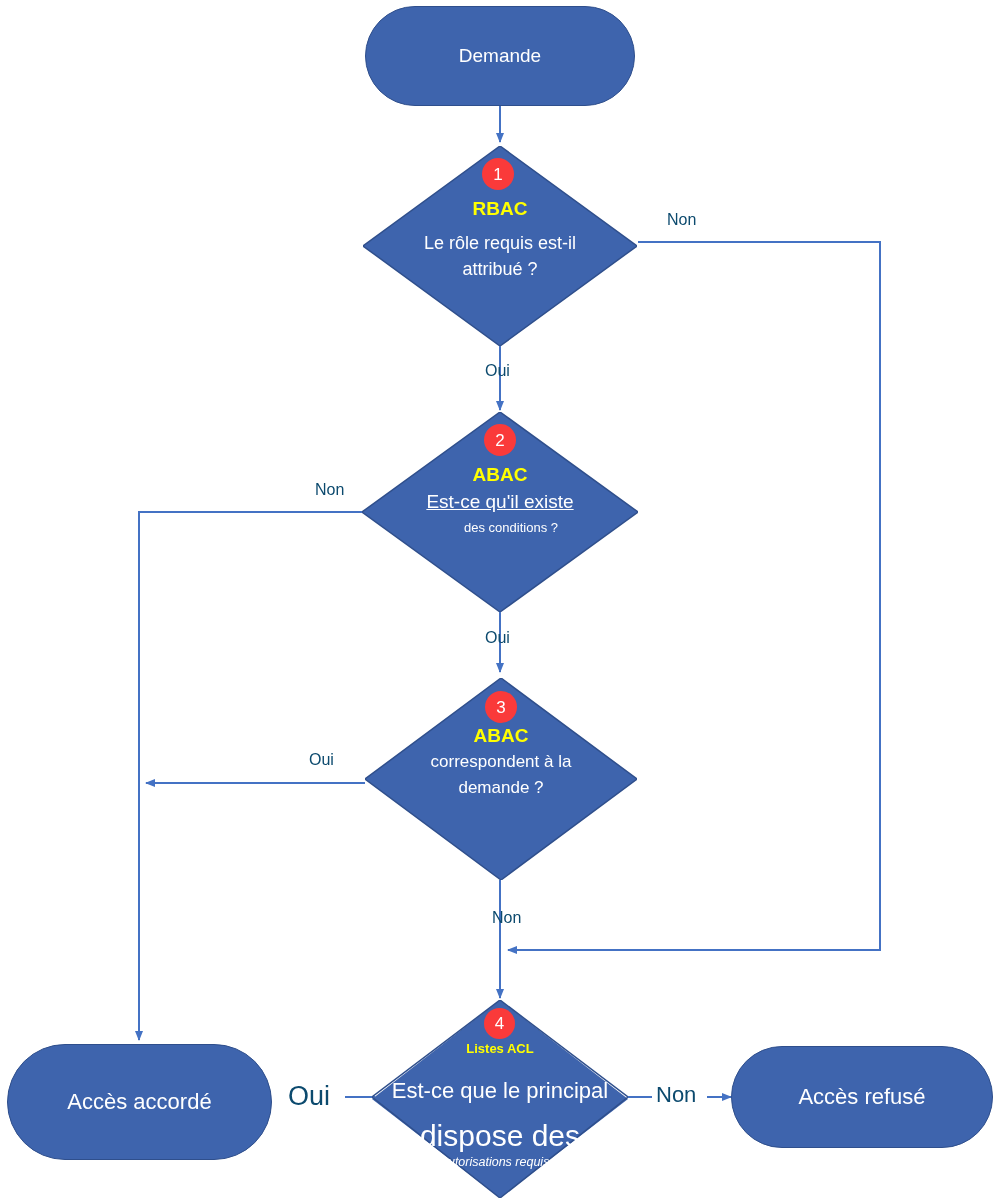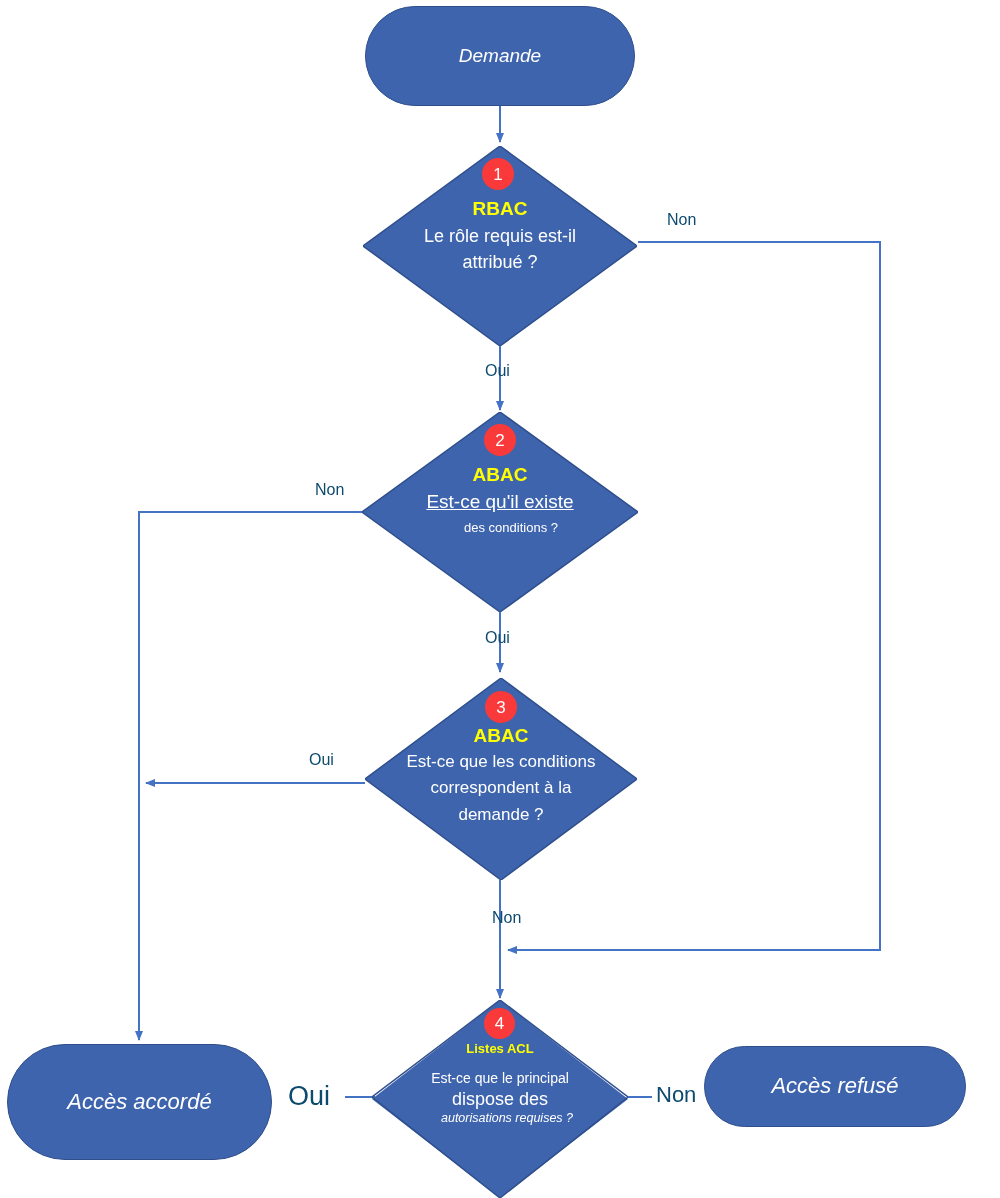--- a/index.html
+++ b/index.html
@@ -32,21 +32,20 @@
     position: absolute;
     background: #3E64AD;
     border: 1px solid #2F4F8C;
     border-radius: 999px;
     box-sizing: border-box;
     display: flex;
     align-items: center;
     justify-content: center;
     color: #ffffff;
     z-index: 3;
-    font-style: italic;
   }
   .terminator .t-label {
     text-align: center;
     line-height: 1.1;
     white-space: nowrap;
   }
 
   
   .decision {
     position: absolute;
@@ -141,21 +140,21 @@
     <span class="t-label" style="font-size:19px;">Demande</span>
   </div>
 
   <div class="decision" style="left:363px; top:146px; width:274px; height:200px;">
     <div class="dia"></div>
     <svg class="dia-outline" viewBox="0 0 274 200" preserveAspectRatio="none">
       <polygon points="137,0 274,100 137,200 0,100" fill="none" stroke="#2F4F8C" stroke-width="1.5"></polygon>
     </svg>
     <div class="badge" style="left:119px; top:12px; width:32px; height:32px;">1</div>
     <div class="dcontent" style="padding-top:52px;">
-      <div class="sysname" style="font-size:19px; margin-bottom:3px;">RBAC</div>
+      <div class="sysname" style="font-size:19px; margin-bottom:10px;">RBAC</div>
       <div class="qline" style="font-size:18px; line-height:1.45;">Le rôle requis est-il</div>
       <div class="qline" style="font-size:18px; line-height:1.45;">attribué ?</div>
     </div>
   </div>
 
   <div class="decision" style="left:362px; top:412px; width:276px; height:200px;">
     <div class="dia"></div>
     <svg class="dia-outline" viewBox="0 0 276 200" preserveAspectRatio="none">
       <polygon points="138,0 276,100 138,200 0,100" fill="none" stroke="#2F4F8C" stroke-width="1.5"></polygon>
     </svg>
@@ -168,45 +167,44 @@
   </div>
 
   <div class="decision" style="left:365px; top:678px; width:272px; height:202px;">
     <div class="dia"></div>
     <svg class="dia-outline" viewBox="0 0 272 202" preserveAspectRatio="none">
       <polygon points="136,0 272,101 136,202 0,101" fill="none" stroke="#2F4F8C" stroke-width="1.5"></polygon>
     </svg>
     <div class="badge" style="left:120px; top:13px; width:32px; height:32px;">3</div>
     <div class="dcontent" style="padding-top:47px;">
       <div class="sysname" style="font-size:19px; margin-bottom:2px;">ABAC</div>
-      <div class="qline" style="font-size:17px; line-height:1.55;">Est-ce que les conditions</div>
       <div class="qline" style="font-size:17px; line-height:1.55;">correspondent à la</div>
       <div class="qline" style="font-size:17px; line-height:1.55;">demande ?</div>
     </div>
   </div>
 
   <div class="decision" style="left:372px; top:1000px; width:256px; height:198px;">
     <div class="dia"></div>
     <svg class="dia-outline" viewBox="0 0 256 198" preserveAspectRatio="none">
       <polygon points="128,0 256,97 128,198 0,97" fill="none" stroke="#2F4F8C" stroke-width="1.5"></polygon>
     </svg>
     <div class="badge" style="left:112px; top:8px; width:31px; height:31px;">4</div>
     <div class="dcontent" style="padding-top:41px;">
-      <div class="sysname" style="font-size:13px; margin-bottom:12px;">Listes ACL</div>
-      <div class="qline" style="font-size:14px; line-height:1.5;">Est-ce que le principal</div>
-      <div class="qline" style="font-size:18px; line-height:1.15;">dispose des</div>
+      <div class="sysname" style="font-size:13px; margin-bottom:18px;">Listes ACL</div>
+      <div class="qline" style="font-size:22px; line-height:1.5;">Est-ce que le principal</div>
+      <div class="qline" style="font-size:30px; line-height:1.15;margin-top:12px;">dispose des</div>
       <div class="qline" style="font-size:12.5px; line-height:1.4; padding-left:14px;font-style:italic;">autorisations requises ?</div>
     </div>
   </div>
 
   <div class="terminator" style="left:7px; top:1044px; width:265px; height:116px;">
     <span class="t-label" style="font-size:22px;">Accès accordé</span>
   </div>
 
-  <div class="terminator" style="left:704px; top:1046px; width:262px; height:81px;">
+  <div class="terminator" style="left:731px; top:1046px; width:262px; height:102px;">
     <span class="t-label" style="font-size:22px;">Accès refusé</span>
   </div>
 
   <div class="edge-label" style="left:667px; top:211px; font-size:16px;">Non</div>
 
   <div class="edge-label" style="left:485px; top:362px; font-size:16px;">Oui</div>
 
   <div class="edge-label" style="left:315px; top:481px; font-size:16px;">Non</div>
 
   <div class="edge-label" style="left:485px; top:629px; font-size:16px;">Oui</div>

